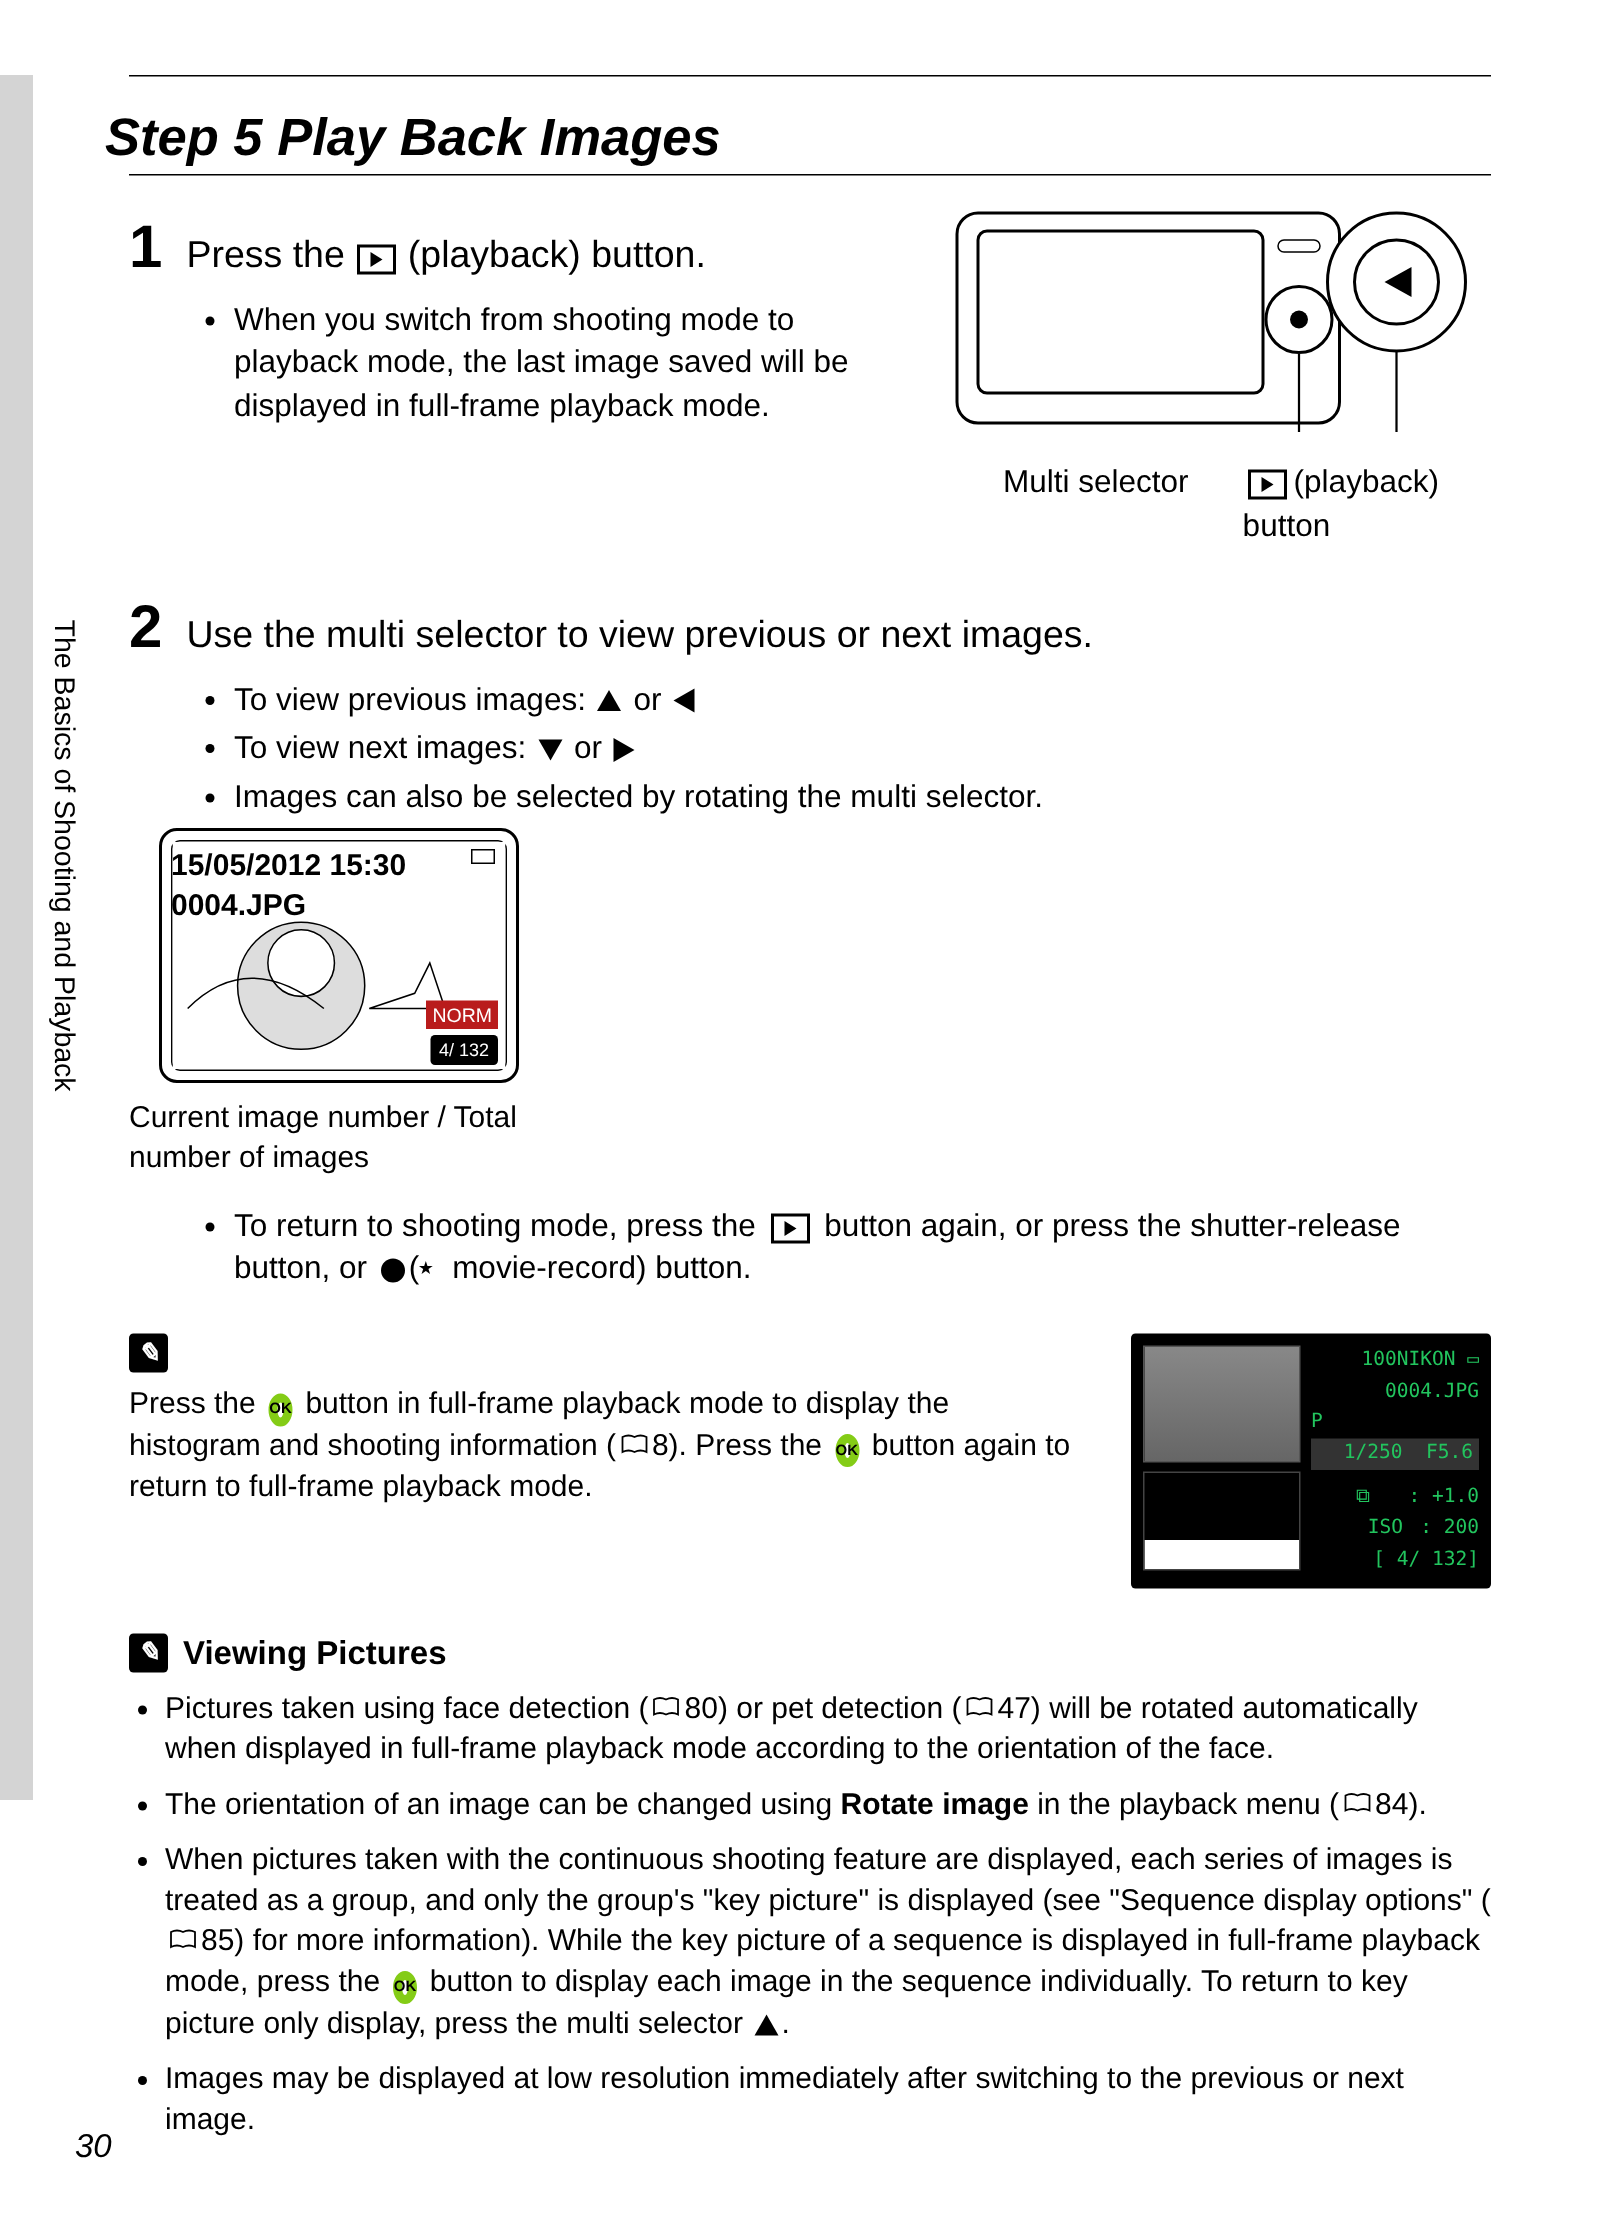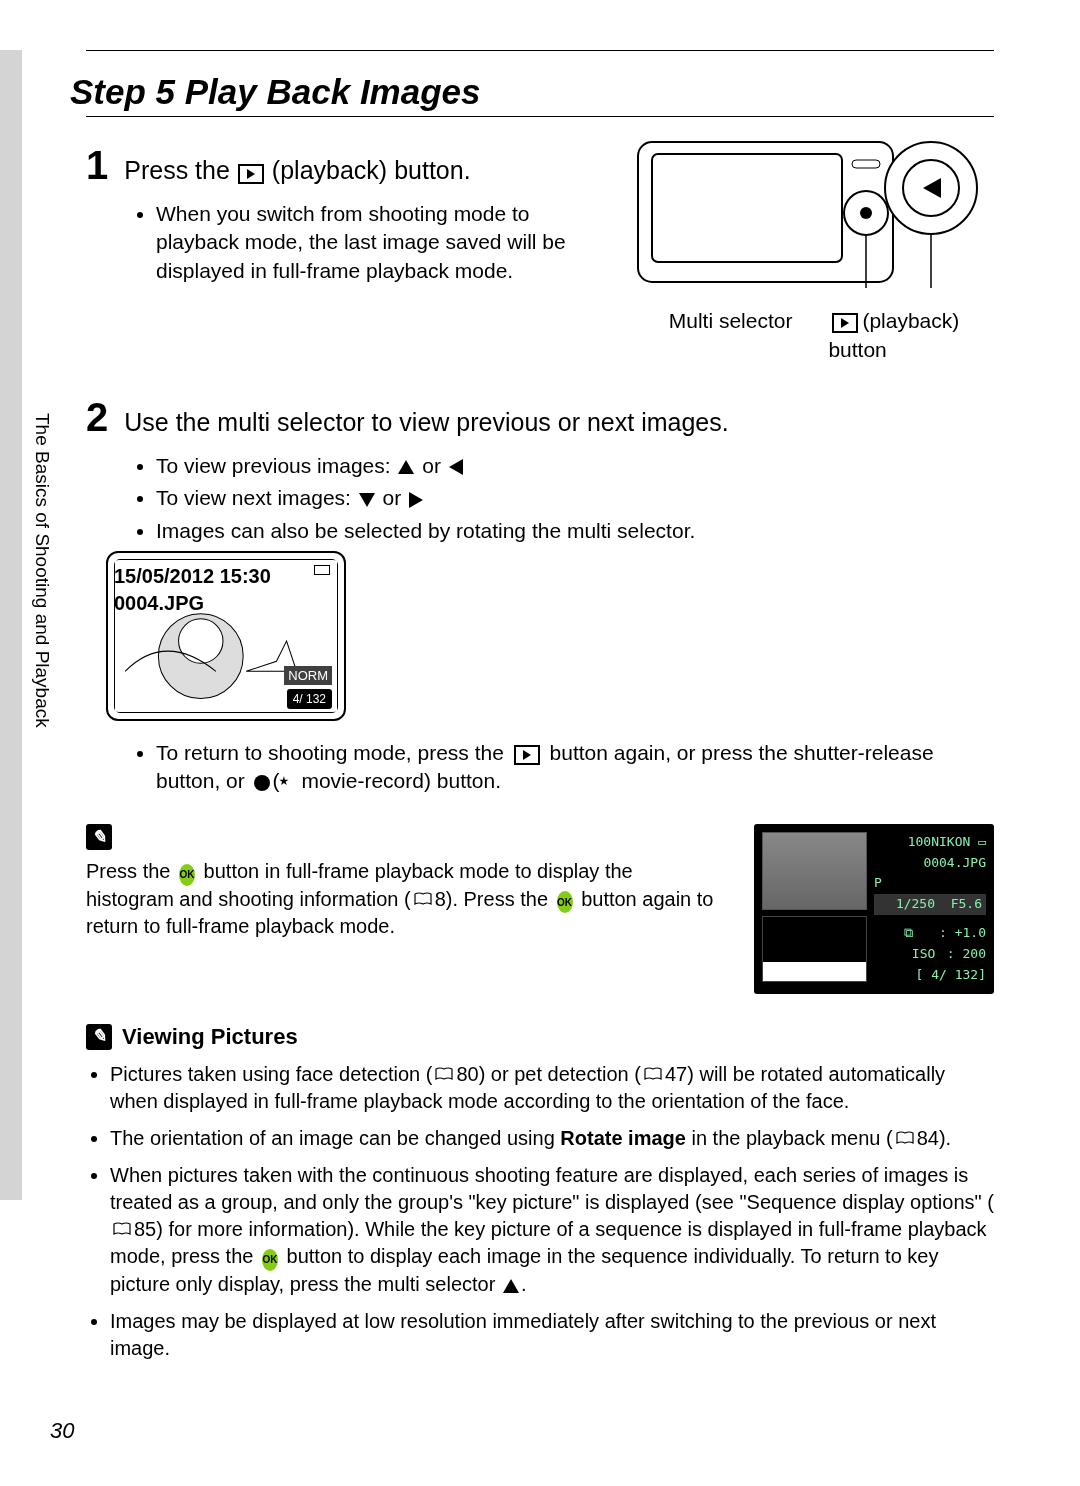--- a/index.html
+++ b/index.html
@@ -48,35 +48,35 @@
   .tri-up { display:inline-block; width:0; height:0; border-left:8px solid transparent; border-right:8px solid transparent; border-bottom:14px solid #000; vertical-align:middle; margin:0 2px;}
   .tri-down { display:inline-block; width:0; height:0; border-left:8px solid transparent; border-right:8px solid transparent; border-top:14px solid #000; vertical-align:middle; margin:0 2px;}
   .tri-left { display:inline-block; width:0; height:0; border-top:8px solid transparent; border-bottom:8px solid transparent; border-right:14px solid #000; vertical-align:middle; margin:0 2px;}
   .tri-right { display:inline-block; width:0; height:0; border-top:8px solid transparent; border-bottom:8px solid transparent; border-left:14px solid #000; vertical-align:middle; margin:0 2px;}
   .chip-in { display:inline-flex; align-items:center; justify-content:center; background:#000; color:#fff; font-weight:bold; font-size:14px; padding:2px 3px; border-radius:2px; margin:0 3px;}
   .dot { display:inline-block; width:16px; height:16px; background:#000; border-radius:50%; vertical-align:middle; margin:0 3px;}
   .rec-person { display:inline-block; width:14px; height:16px; position:relative; vertical-align:middle; margin-left:2px;}
   .rec-person::before { content:"★"; color:#000; font-size:12px; position:absolute; top:-2px; left:-3px;}
   .books { display:inline-flex; align-items:center; margin:0 3px;}
   .books svg { }
-  .okbtn { display:inline-flex; align-items:center; justify-content:center; width:16px; height:22px; border:8px solid #84cc16; border-radius:50%; font-size:10px; font-weight:bold; margin:0 3px;}
+  .okbtn { display:inline-flex; align-items:center; justify-content:center; width:16px; height:22px; border:6px solid #84cc16; border-radius:50%; font-size:10px; font-weight:bold; margin:0 3px;}
   .preview-box { width:240px; border:2px solid #000; border-radius:12px; padding:0; height:170px; position:relative; overflow:hidden; margin-left:auto;}
   .pb-inner { position:absolute; inset:6px; border:1px solid #000; border-radius:6px; background:#fff;}
   .pb-meta { position:absolute; top:10px; left:6px; font-size:20px; font-weight:bold; text-shadow:1px 1px 0 #fff; }
   .pb-batt { position:absolute; top:12px; right:14px; width:16px; height:10px; border:1px solid #000;}
   .pb-count-chip { position:absolute; bottom:10px; right:12px; background:#000; color:#fff; font-size:12px; padding:2px 6px; border-radius:3px;}
-  .pb-norm { position:absolute; bottom:34px; right:12px; font-size:13px; background:#404040; color:#fff; padding:1px 4px;}
+  .pb-norm { position:absolute; bottom:34px; right:12px; font-size:13px; background:#b91c1c; color:#fff; padding:1px 4px;}
   .pb-caption { font-size:20px; margin-top:10px; text-align:left; }
   .step2-row { display:flex; gap:10px; align-items:flex-start; margin-top:6px;}
   .step2-left { flex:1; }
   .note-block { margin-top:28px; }
   .note-head { display:flex; align-items:center; gap:10px; font-size:22px; font-weight:bold; }
   .note-icon { width:26px; height:26px; background:#000; display:flex; align-items:center; justify-content:center; color:#fff; border-radius:3px; font-style:italic; font-size:18px;}
   .note-body { font-size:20px; margin-top:8px; }
-  .hist-box { width:240px; height:170px; background:#000; color:#86efac; font-size:12px; margin-left:18px; position:relative; border-radius:3px; overflow:hidden; }
+  .hist-box { width:240px; height:170px; background:#000; color:#22c55e; font-size:12px; margin-left:18px; position:relative; border-radius:3px; overflow:hidden; }
   .hist-img { position:absolute; top:8px; left:8px; width:105px; height:78px; background:linear-gradient(#888,#666); border:1px solid #555;}
   .hist-graph { position:absolute; top:92px; left:8px; width:105px; height:66px; background:linear-gradient(to top, #fff 0%, #fff 30%, transparent 30%); border:1px solid #444;}
   .hist-meta { position:absolute; top:8px; right:8px; width:112px; font-family:monospace; font-size:13px; line-height:1.6;}
   .hist-meta div { text-align:right;}
   .hist-meta .row-dark { background:#333; padding:0 4px;}
   .hist-meta .lab { display:inline-block; width:35px; text-align:left;}
   .vpict-list { list-style:disc; padding-left:24px; font-size:20px; margin-top:10px;}
   .vpict-list li { margin-bottom:10px;}
   .bold { font-weight:bold; }
   .pgno { position:absolute; bottom:40px; left:50px; font-size:22px; font-style:italic; }
@@ -162,20 +162,21 @@
             </svg>
           </div>
           <div class="pb-meta">
             <div>15/05/2012 15:30</div>
             <div>0004.JPG</div>
           </div>
           <div class="pb-batt"></div>
           <div class="pb-norm">NORM</div>
           <div class="pb-count-chip">4/ 132</div>
         </div>
+        <div class="pb-caption">Current image number / Total number of images</div>
       </div>
     </div>
     <ul class="bullet-list" style="margin-top:18px;">
       <li>
         <span>To return to shooting mode, press the</span>
         <span class="icon-playback"></span>
         <span>button again, or press the shutter-release button, or</span>
         <span class="dot"></span>(<span class="rec-person"></span>
         <span>movie-record) button.</span>
       </li>

